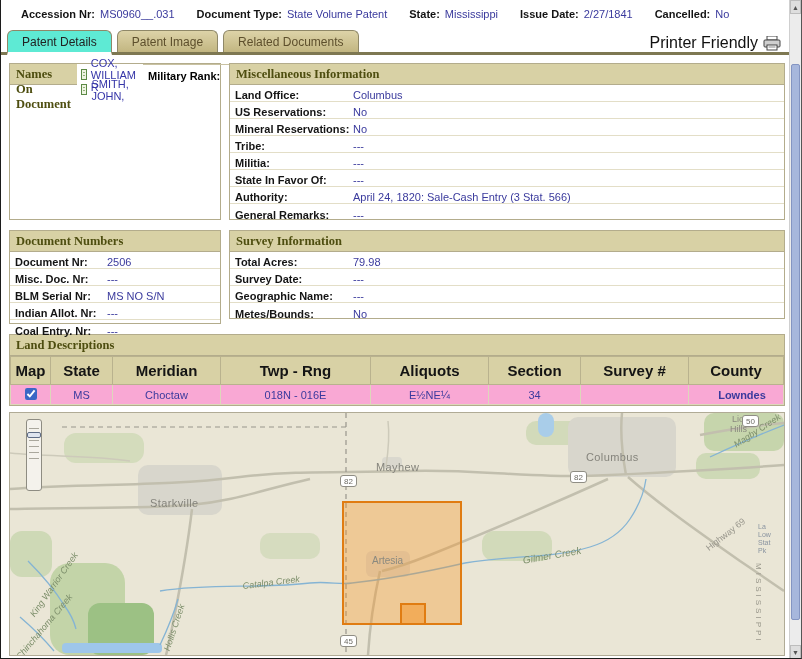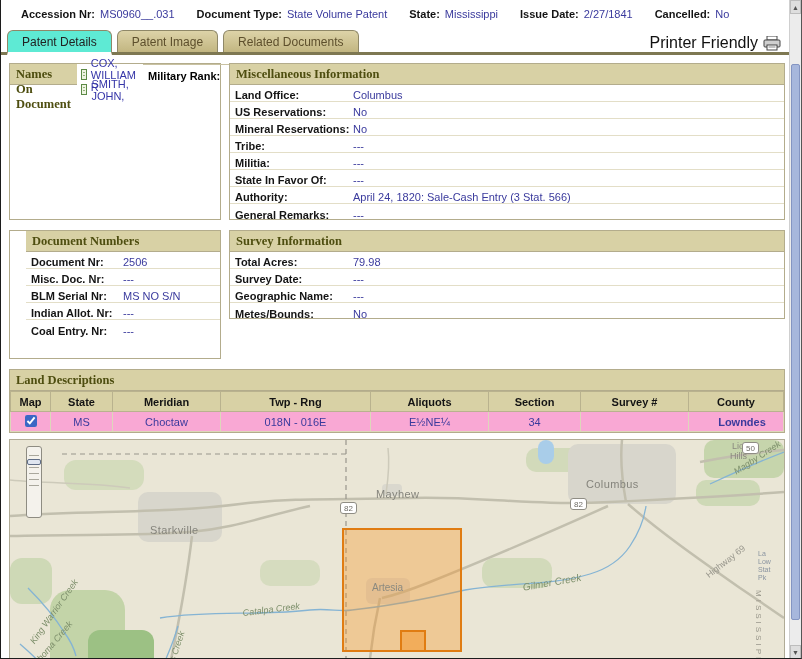--- a/index.html
+++ b/index.html
@@ -54,21 +54,21 @@
   }
   .fieldrow {
     display:flex; align-items:flex-end; height:17px; font-size:11px;
     border-bottom:1px solid #e3dec7; padding-left:5px;
   }
   .fieldrow:last-child { border-bottom:none; }
   .fieldrow .flbl { font-weight:bold; color:#141414; }
   .fieldrow .fval { color:#3a3a9d; }
   .w-names { width:212px; height:157px; display:flex; flex-direction:row; }
   .w-misc  { flex:1; height:157px; }
-  .w-doc   { width:212px; height:129px;padding-left:16px; }
+  .w-doc   { width:212px; height:94px; }
   .w-survey{ flex:1; height:89px; }
   .misc .flbl, .survey .flbl { width:118px; flex:0 0 118px; }
   .doc .flbl { width:92px; flex:0 0 92px; }
   .names-body { flex:1; padding:3px 4px; }
   .name-row { display:flex; align-items:center; height:15px; font-size:11px; }
   .doc-icon {
     width:9px; height:11px; border:1px solid #5c8a46; background:#eef4e2;
     margin-right:4px; display:inline-block; position:relative;
   }
   .doc-icon:before {
@@ -79,22 +79,22 @@
   .military-row {
     border-top:1px solid #c9c2a2; height:22px; display:flex;
     align-items:center; font-size:11px; padding-left:5px;
   }
   .military-row .flbl { font-weight:bold; width:88px; }
 
   
   .land { margin-top:10px; border:1px solid #b3ac8c; }
   table.landtbl { width:100%; border-collapse:collapse; table-layout:fixed; }
   table.landtbl th {
-    background:#d8d1a5; border:1px solid #b9b28e; font-size:11px;
-    color:#141414; height:20px; font-weight:bold;
+    background:#d8d1a5; border:1px solid #b9b28e; font-size:15px;
+    color:#141414; height:28px; font-weight:bold;
   }
   table.landtbl td {
     background:#f9a8d4; border:1px solid #ddd7ba; font-size:11px;
     color:#3a3a9d; height:20px; text-align:center;
   }
   td.county-cell { text-align:left; padding-left:12px;font-weight:bold; }
   input[type=checkbox] { accent-color:#3b67c5; width:12px; height:12px; }
 
   
   .map {

